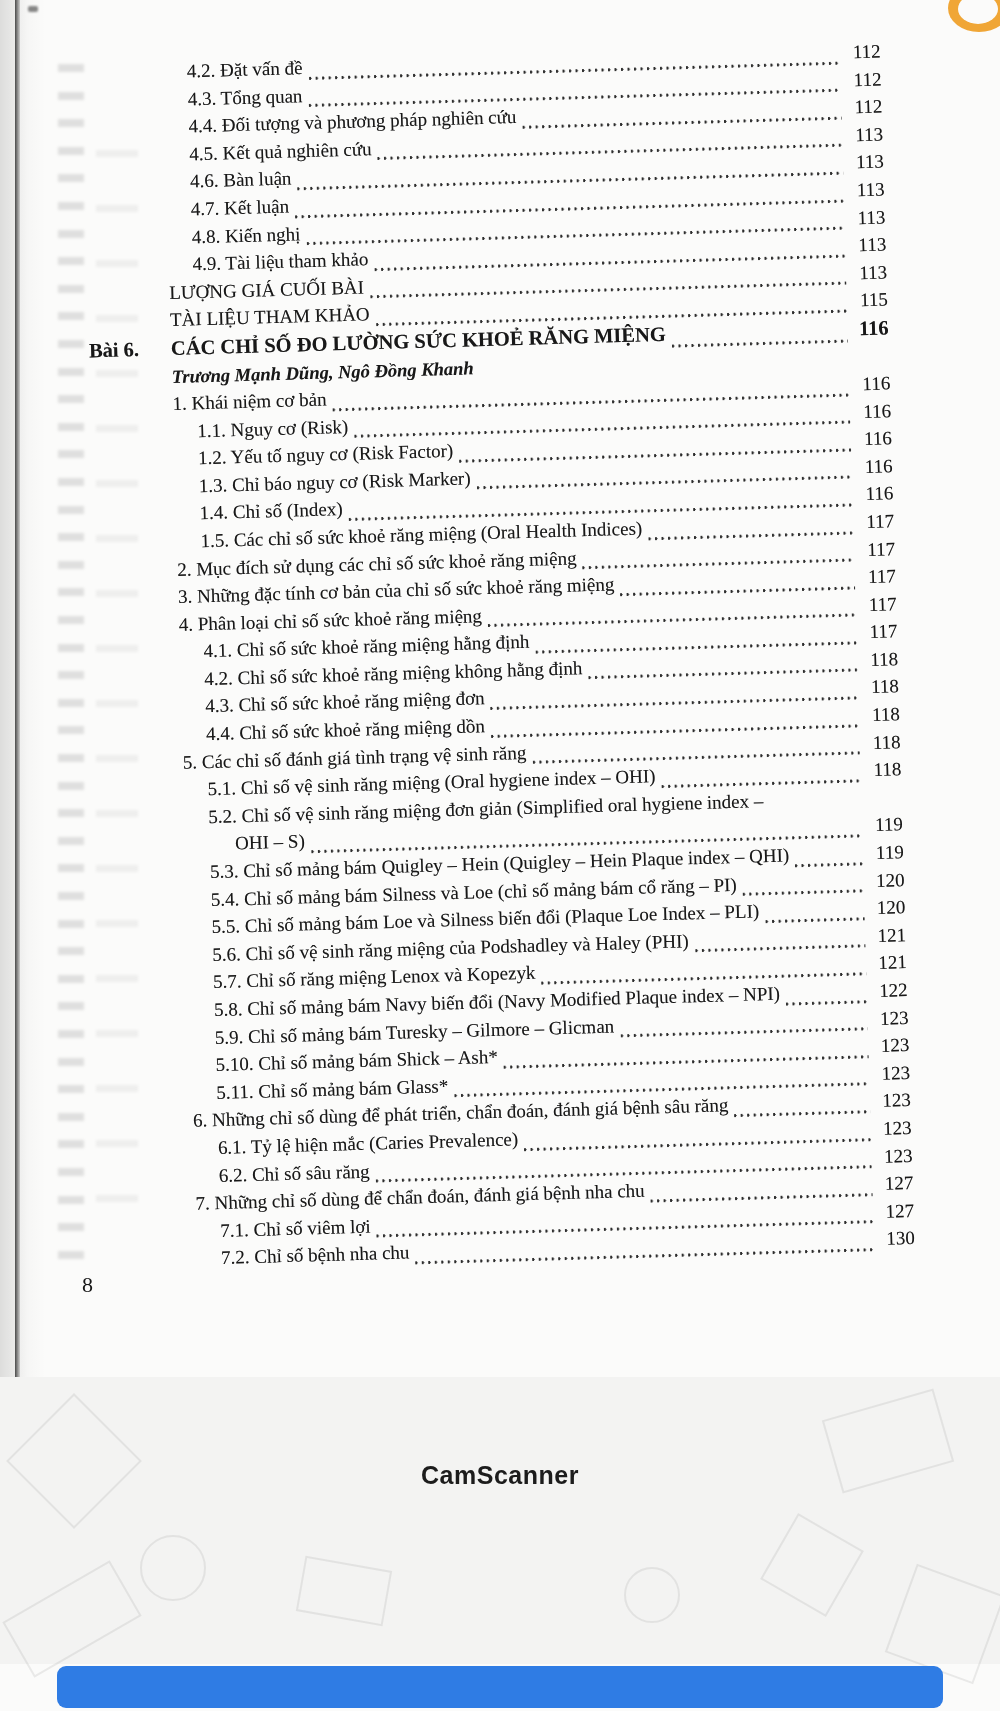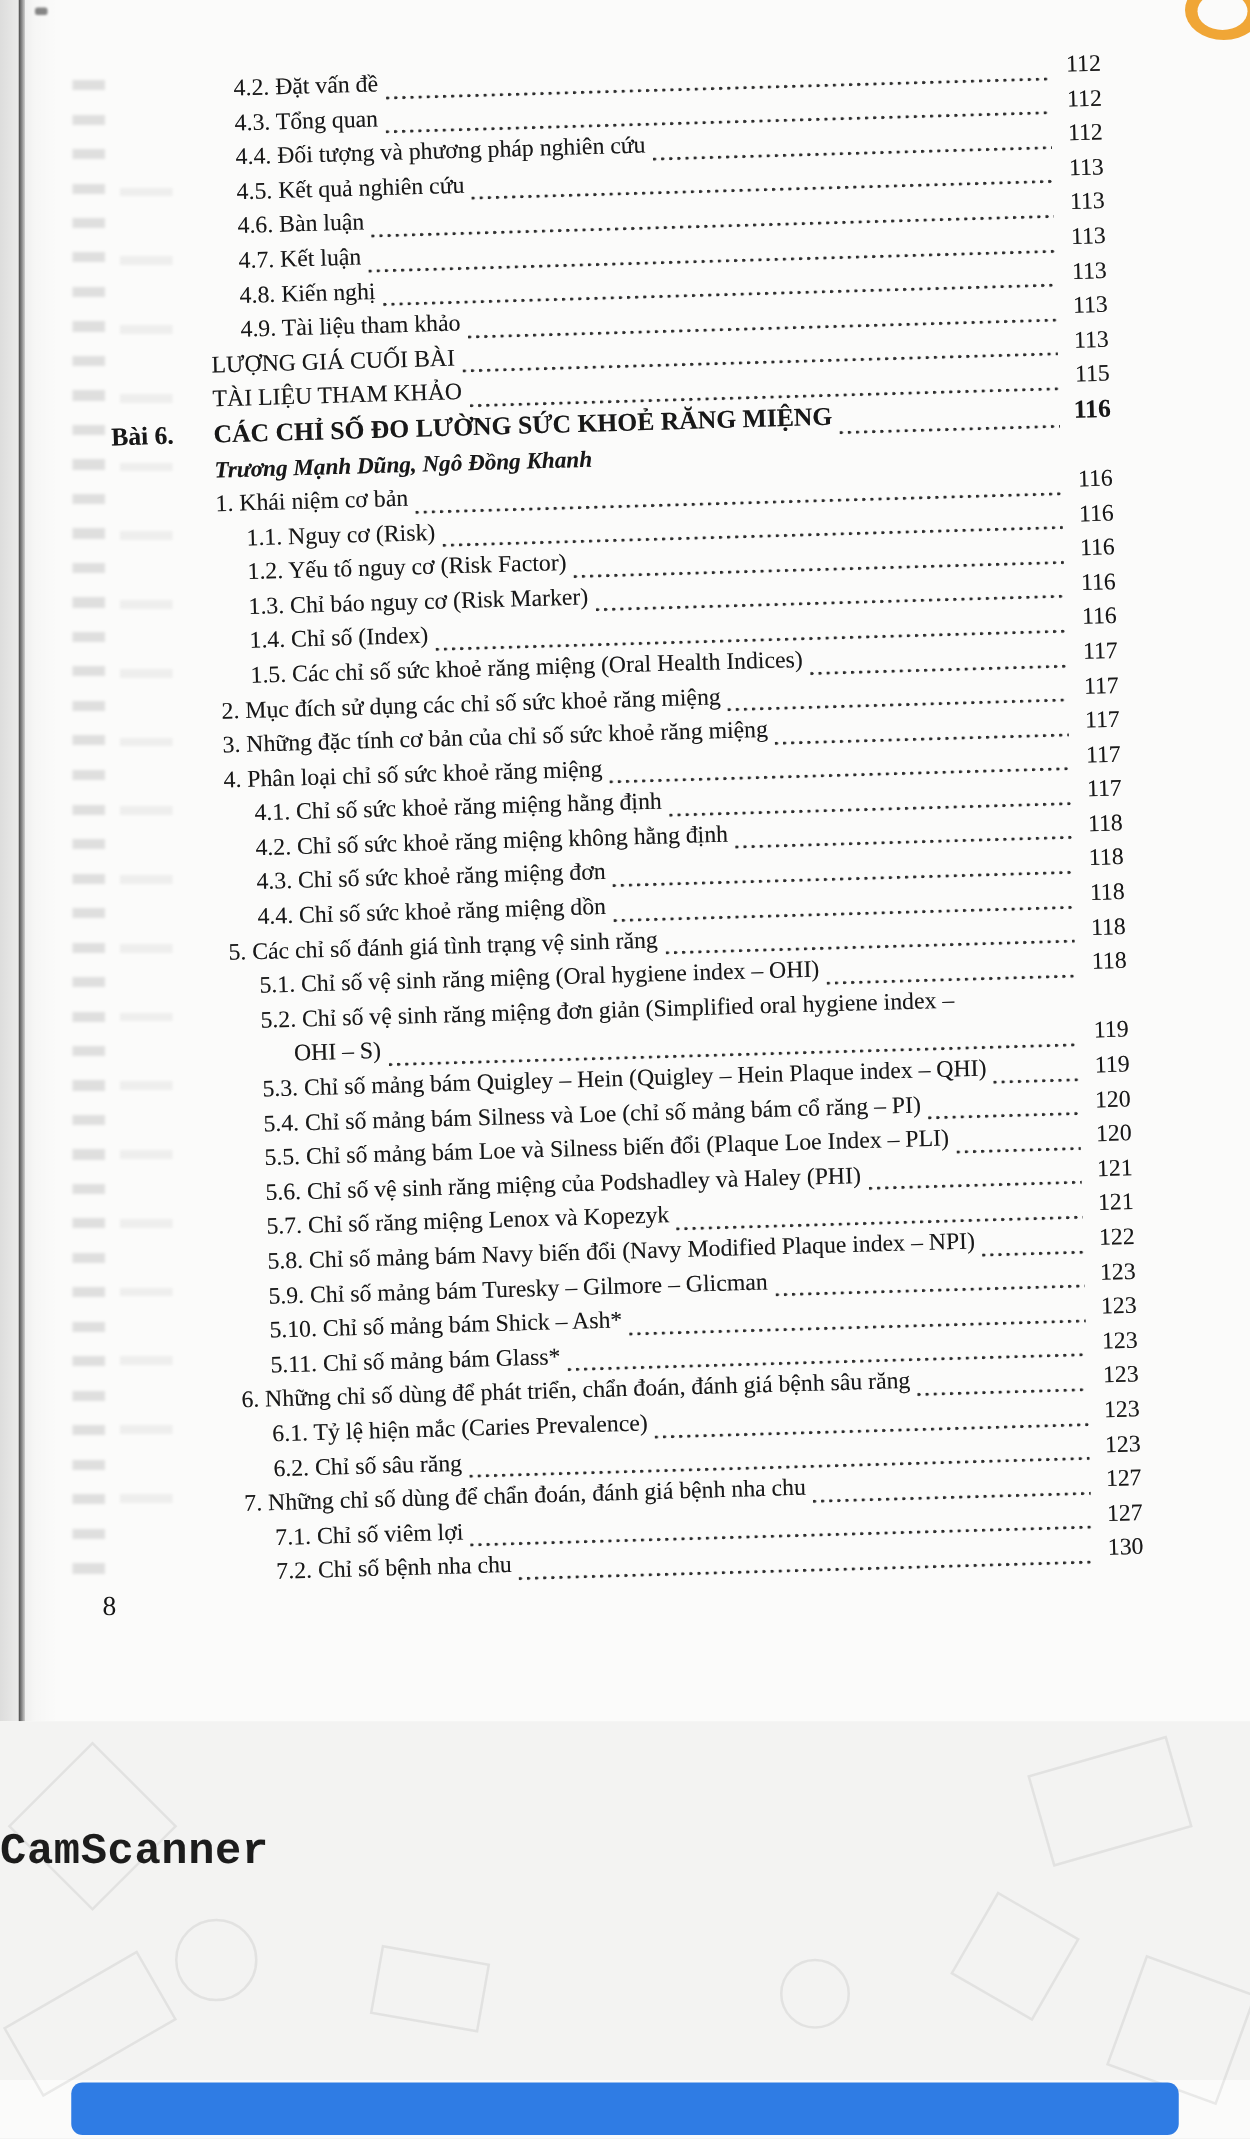--- a/index.html
+++ b/index.html
@@ -41,22 +41,22 @@
     background-image:radial-gradient(circle at 2px 2.5px, #2c2c2c 1.15px, rgba(0,0,0,0) 1.5px);
     background-size:6.5px 5px;background-repeat:repeat-x;}
   .pagenum{flex:none;min-width:38px;text-align:right;}
   .chapter{font-weight:bold;font-size:20.5px;min-height:30px;}
   .author{font-weight:bold;font-style:italic;font-size:18.5px;min-height:26px;}
 
   .folio{position:absolute;left:82px;top:1272px;font-size:22px;color:#161616;}
 
   
   .footer-band{position:absolute;left:0;top:1377px;width:1000px;height:287px;background:#f3f3f2;}
-  .brand{position:absolute;top:84px;left:0;width:100%;text-align:left;
-    font-family:Liberation Mono, monospace;font-weight:700;font-size:35px;
+  .brand{position:absolute;top:84px;left:0;width:100%;text-align:center;
+    font-family:Liberation Sans, sans-serif;font-weight:700;font-size:25px;
     color:#1c1c1c;letter-spacing:.5px;}
   .w{position:absolute;border:2px solid rgba(110,110,110,0.12);}
   .w1{left:26px;top:36px;width:92px;height:92px;transform:rotate(45deg);}
   .w2{left:140px;top:158px;width:62px;height:62px;border-radius:50%;}
   .w3{right:54px;top:26px;width:112px;height:72px;transform:rotate(-16deg);}
   .w4{right:150px;top:150px;width:72px;height:72px;transform:rotate(30deg);}
   .w5{left:300px;top:186px;width:84px;height:52px;transform:rotate(10deg);}
   .w6{right:320px;top:190px;width:52px;height:52px;border-radius:50%;}
   .w7{left:10px;top:210px;width:120px;height:60px;transform:rotate(-30deg);}
   .w8{right:8px;top:200px;width:90px;height:90px;transform:rotate(20deg);}

